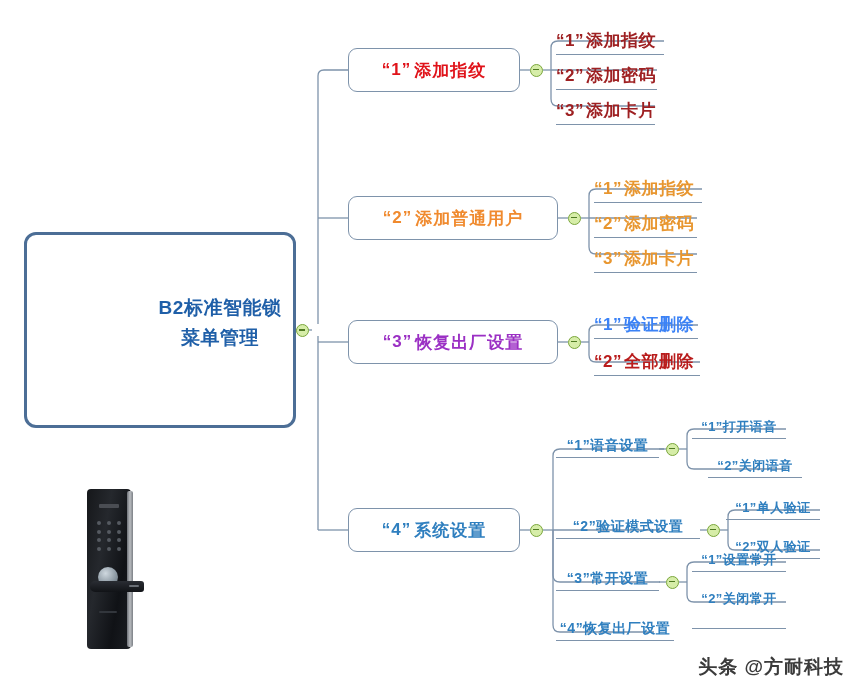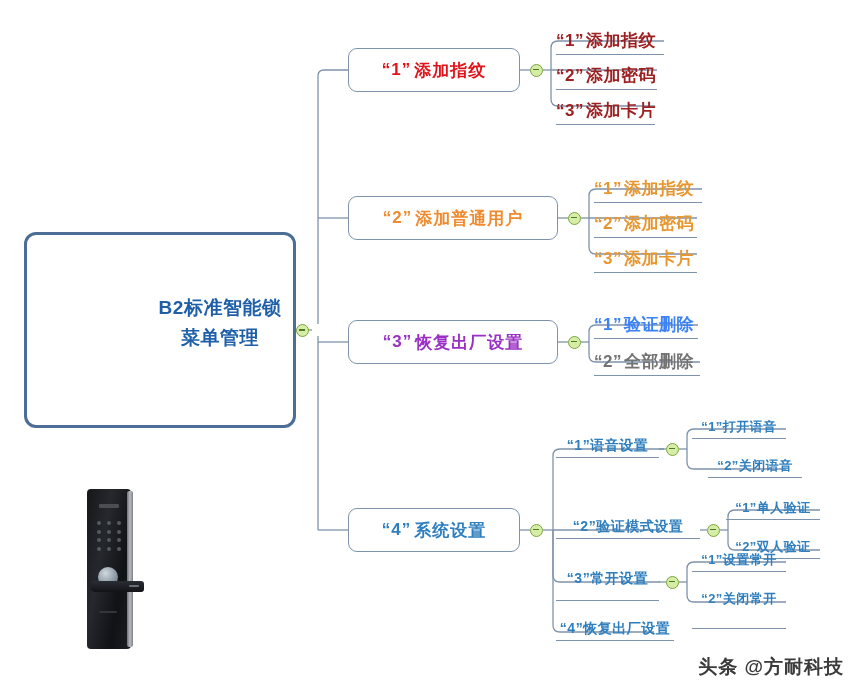--- a/index.html
+++ b/index.html
@@ -353,31 +353,31 @@
   <div class="leaf" style="left:594px; top:212px; color:#e8962f; border-bottom:1.3px solid #7e93ab; width:103px;">
     <span class="qnum">“2”</span><span>添加密码</span>
   </div>
   <div class="leaf" style="left:594px; top:247px; color:#e8962f; border-bottom:1.3px solid #7e93ab; width:103px;">
     <span class="qnum">“3”</span><span>添加卡片</span>
   </div>
 
   <div class="leaf" style="left:594px; top:313px; color:#3b82f6; border-bottom:1.3px solid #7e93ab; width:104px;">
     <span class="qnum">“1”</span><span>验证删除</span>
   </div>
-  <div class="leaf" style="left:594px; top:350px; color:#737373; border-bottom:1.3px solid #7e93ab; width:106px;">
+  <div class="leaf" style="left:594px; top:350px; color:#b91c1c; border-bottom:1.3px solid #7e93ab; width:106px;">
     <span class="qnum">“2”</span><span>全部删除</span>
   </div>
 
   <div class="sub" style="left:556px; top:437px; border-bottom:1.3px solid #7e93ab; width:103px; padding-bottom:2px;">
     <span class="qnum">“1”</span><span>语音设置</span>
   </div>
   <div class="sub" style="left:556px; top:518px; border-bottom:1.3px solid #7e93ab; width:144px; padding-bottom:2px;">
     <span class="qnum">“2”</span><span>验证模式设置</span>
   </div>
-  <div class="sub" style="left:556px; top:570px; border-bottom:1.3px solid #7e93ab; width:103px; padding-bottom:12px;">
+  <div class="sub" style="left:556px; top:570px; border-bottom:1.3px solid #7e93ab; width:103px; padding-bottom:2px;">
     <span class="qnum">“3”</span><span>常开设置</span>
   </div>
   <div class="sub" style="left:556px; top:620px; border-bottom:1.3px solid #7e93ab; width:118px; padding-bottom:2px;">
     <span class="qnum">“4”</span><span>恢复出厂设置</span>
   </div>
 
   <div class="toggle" style="left:666px; top:442.5px;"></div>
   <div class="toggle" style="left:707px; top:523.5px;"></div>
   <div class="toggle" style="left:666px; top:575.5px;"></div>
 

